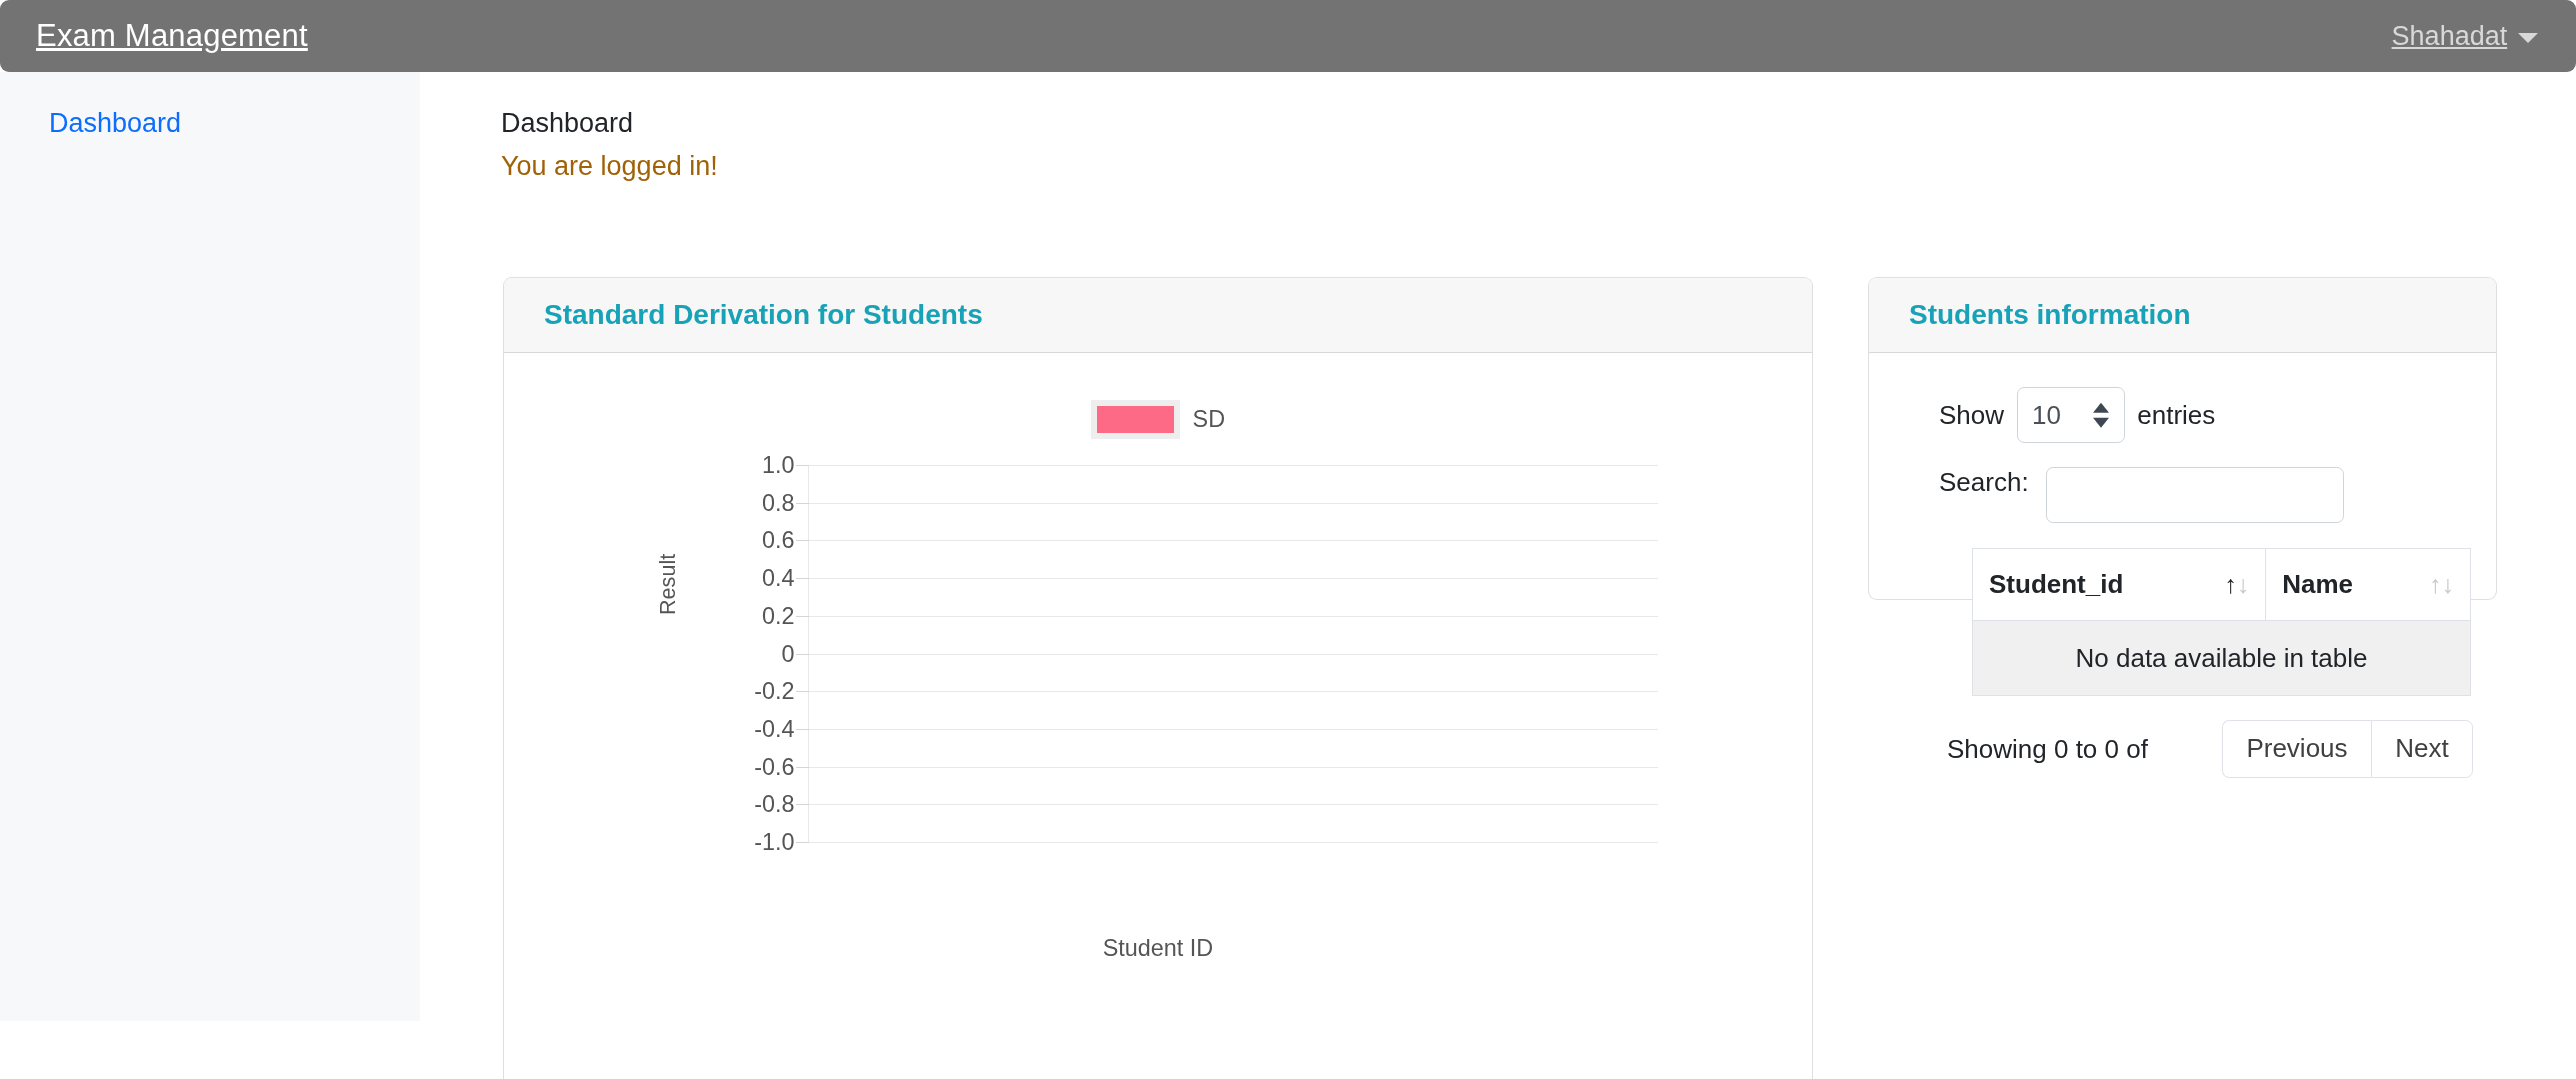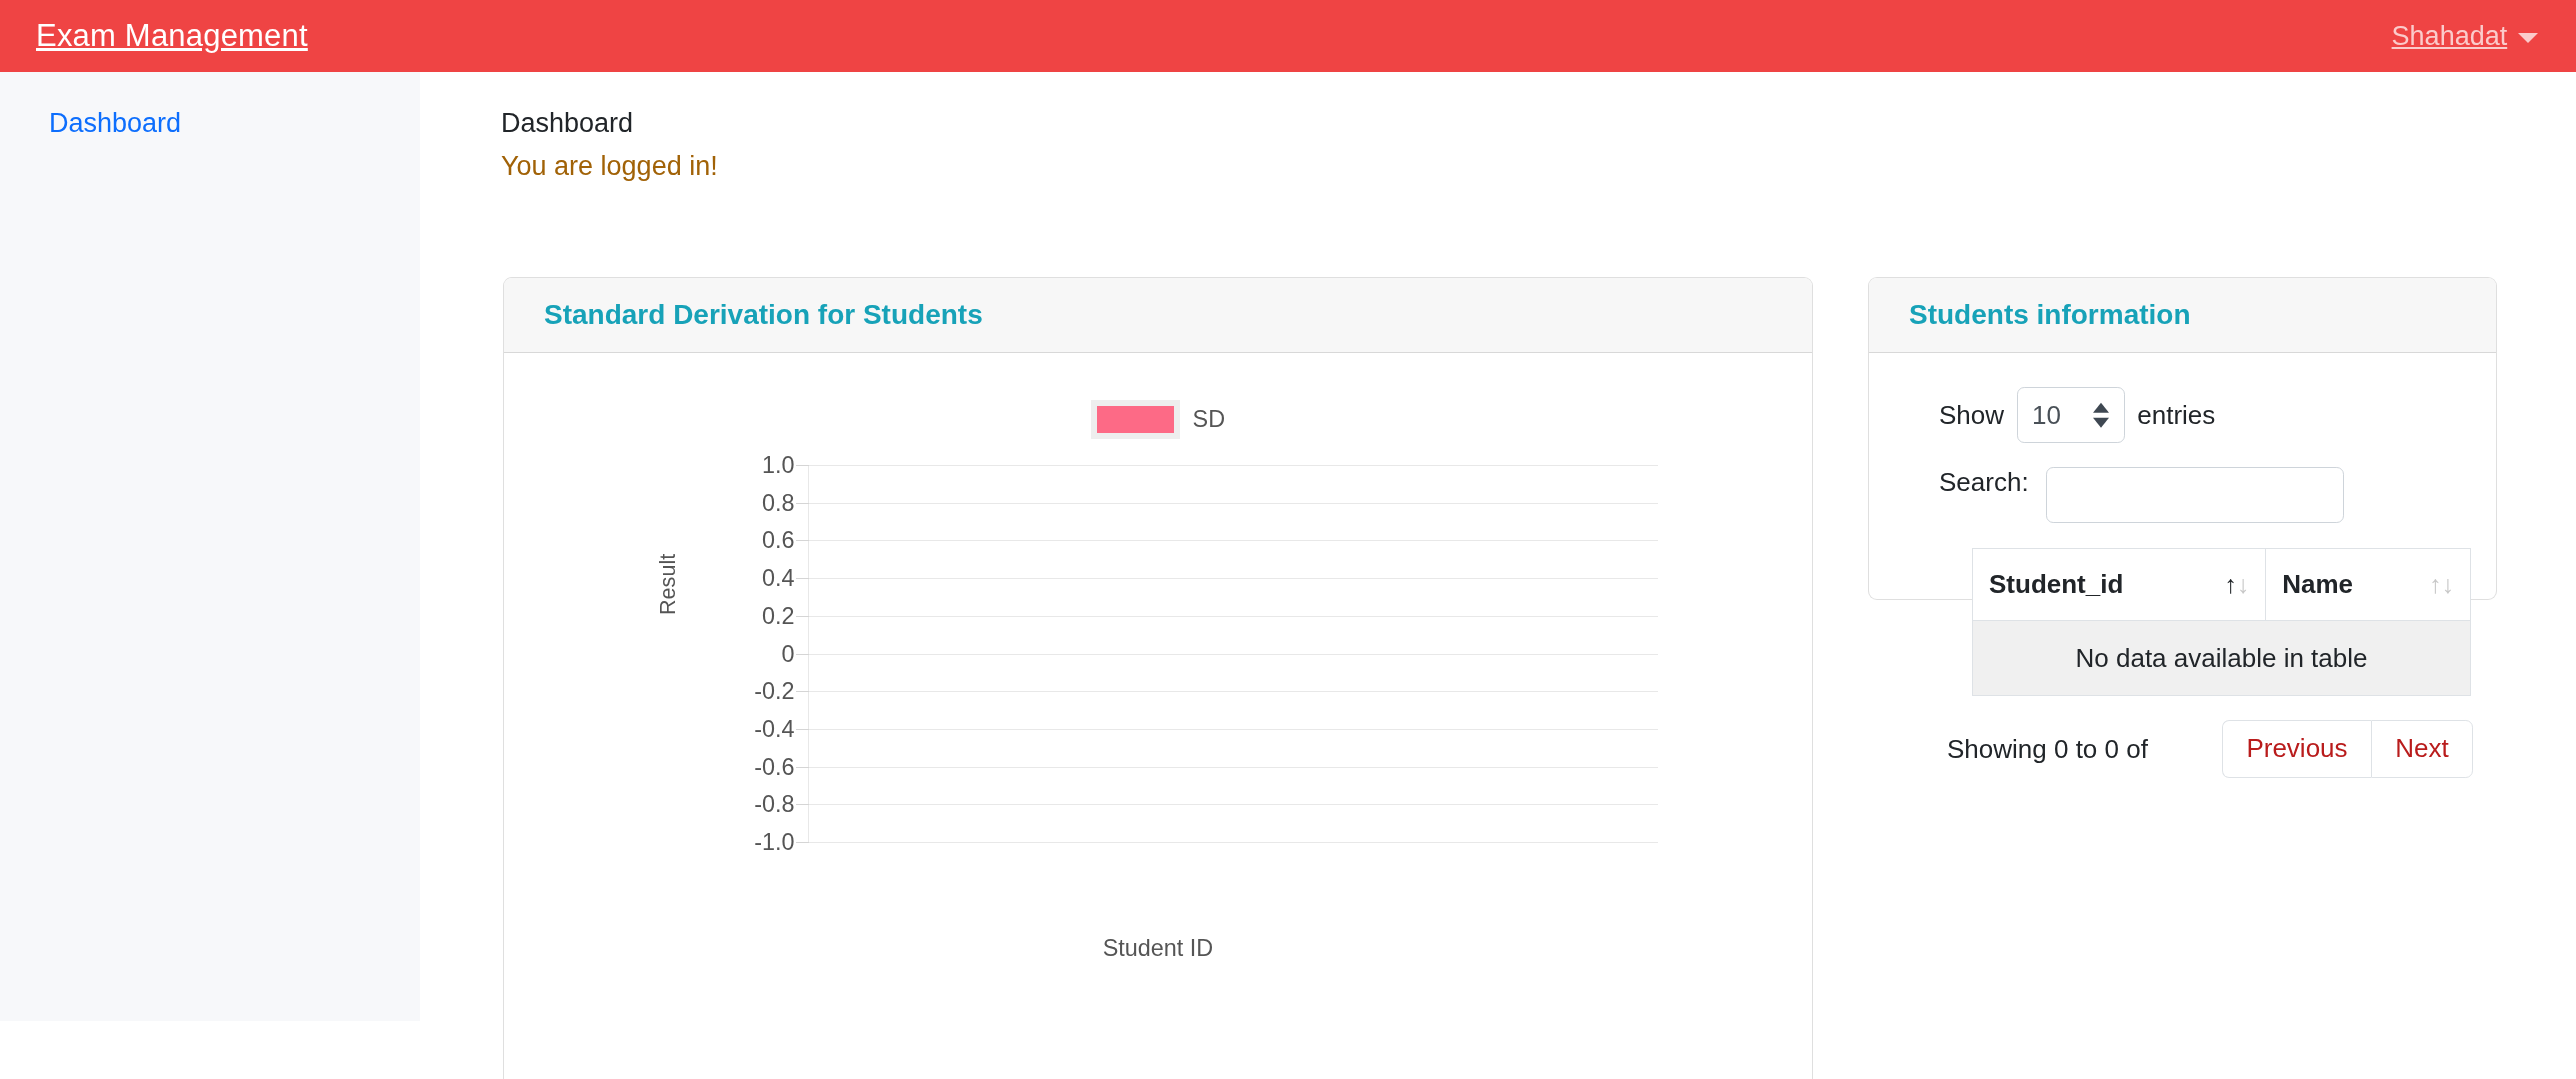--- a/index.html
+++ b/index.html
@@ -8,22 +8,22 @@
     width: 2576px; height: 1080px;
     background: #ffffff;
     font-family: "Liberation Sans", sans-serif;
     overflow: hidden;
   }
 
   
   .navbar {
     position: absolute; top: 0; left: 0;
     width: 2576px; height: 72px;
-    background: #ef4444;
-    display: flex; align-items: center;
+    background: #737373;
+    display: flex; align-items: center; border-radius: 9px;
   }
   .brand {
     color: #ffffff;
     font-size: 31px;
     font-weight: 400;
     margin-left: 36px;
     letter-spacing: 0.2px;
     white-space: nowrap;
   }
   .nav-links {
@@ -296,21 +296,21 @@
     font-size: 26px; color: #212529;
     white-space: nowrap;
   }
   .dt-paginate {
     position: absolute; left: 275px; top: 0;
     display: flex;
   }
   .page-btn {
     font-family: "Liberation Sans", sans-serif;
     font-size: 26px;
-    color: #b91c1c;
+    color: #404040;
     background: #ffffff;
     border: 0.9px solid #dee2e6;
     padding: 12.6px 23.4px;
     white-space: nowrap;
     cursor: pointer;
   }
   .page-btn.first { border-radius: 7.2px 0 0 7.2px; border-right: none; }
   .page-btn.last  { border-radius: 0 7.2px 7.2px 0; }
 </style>
 </head>

